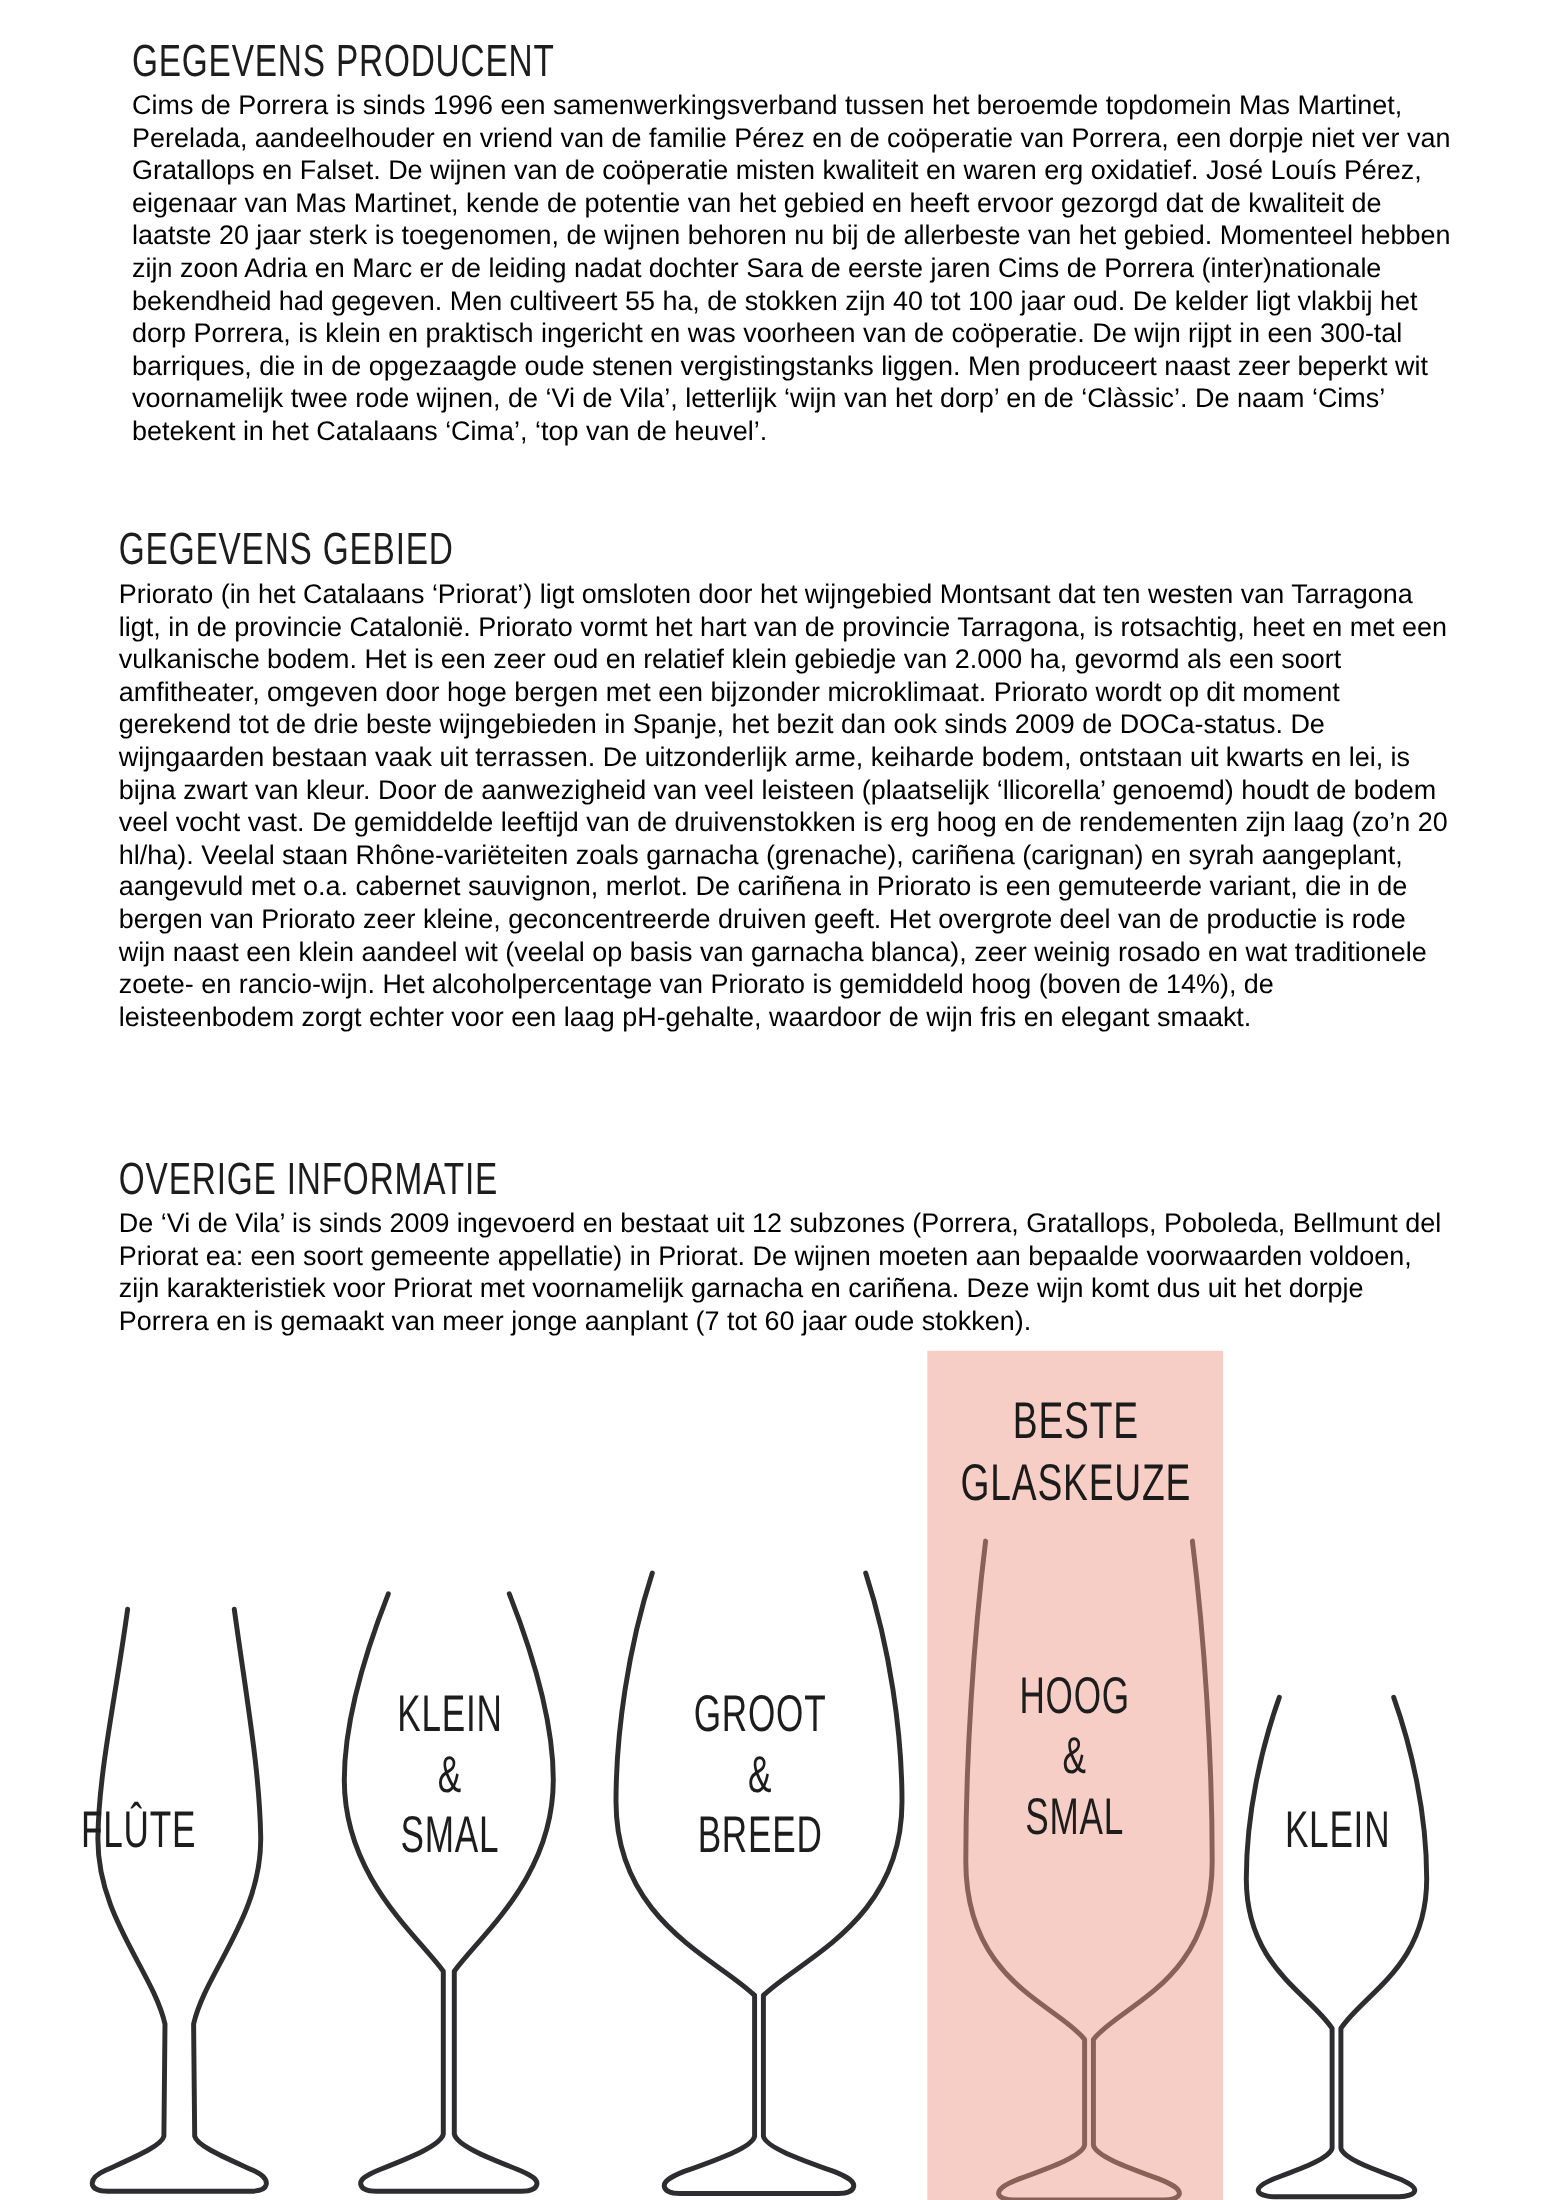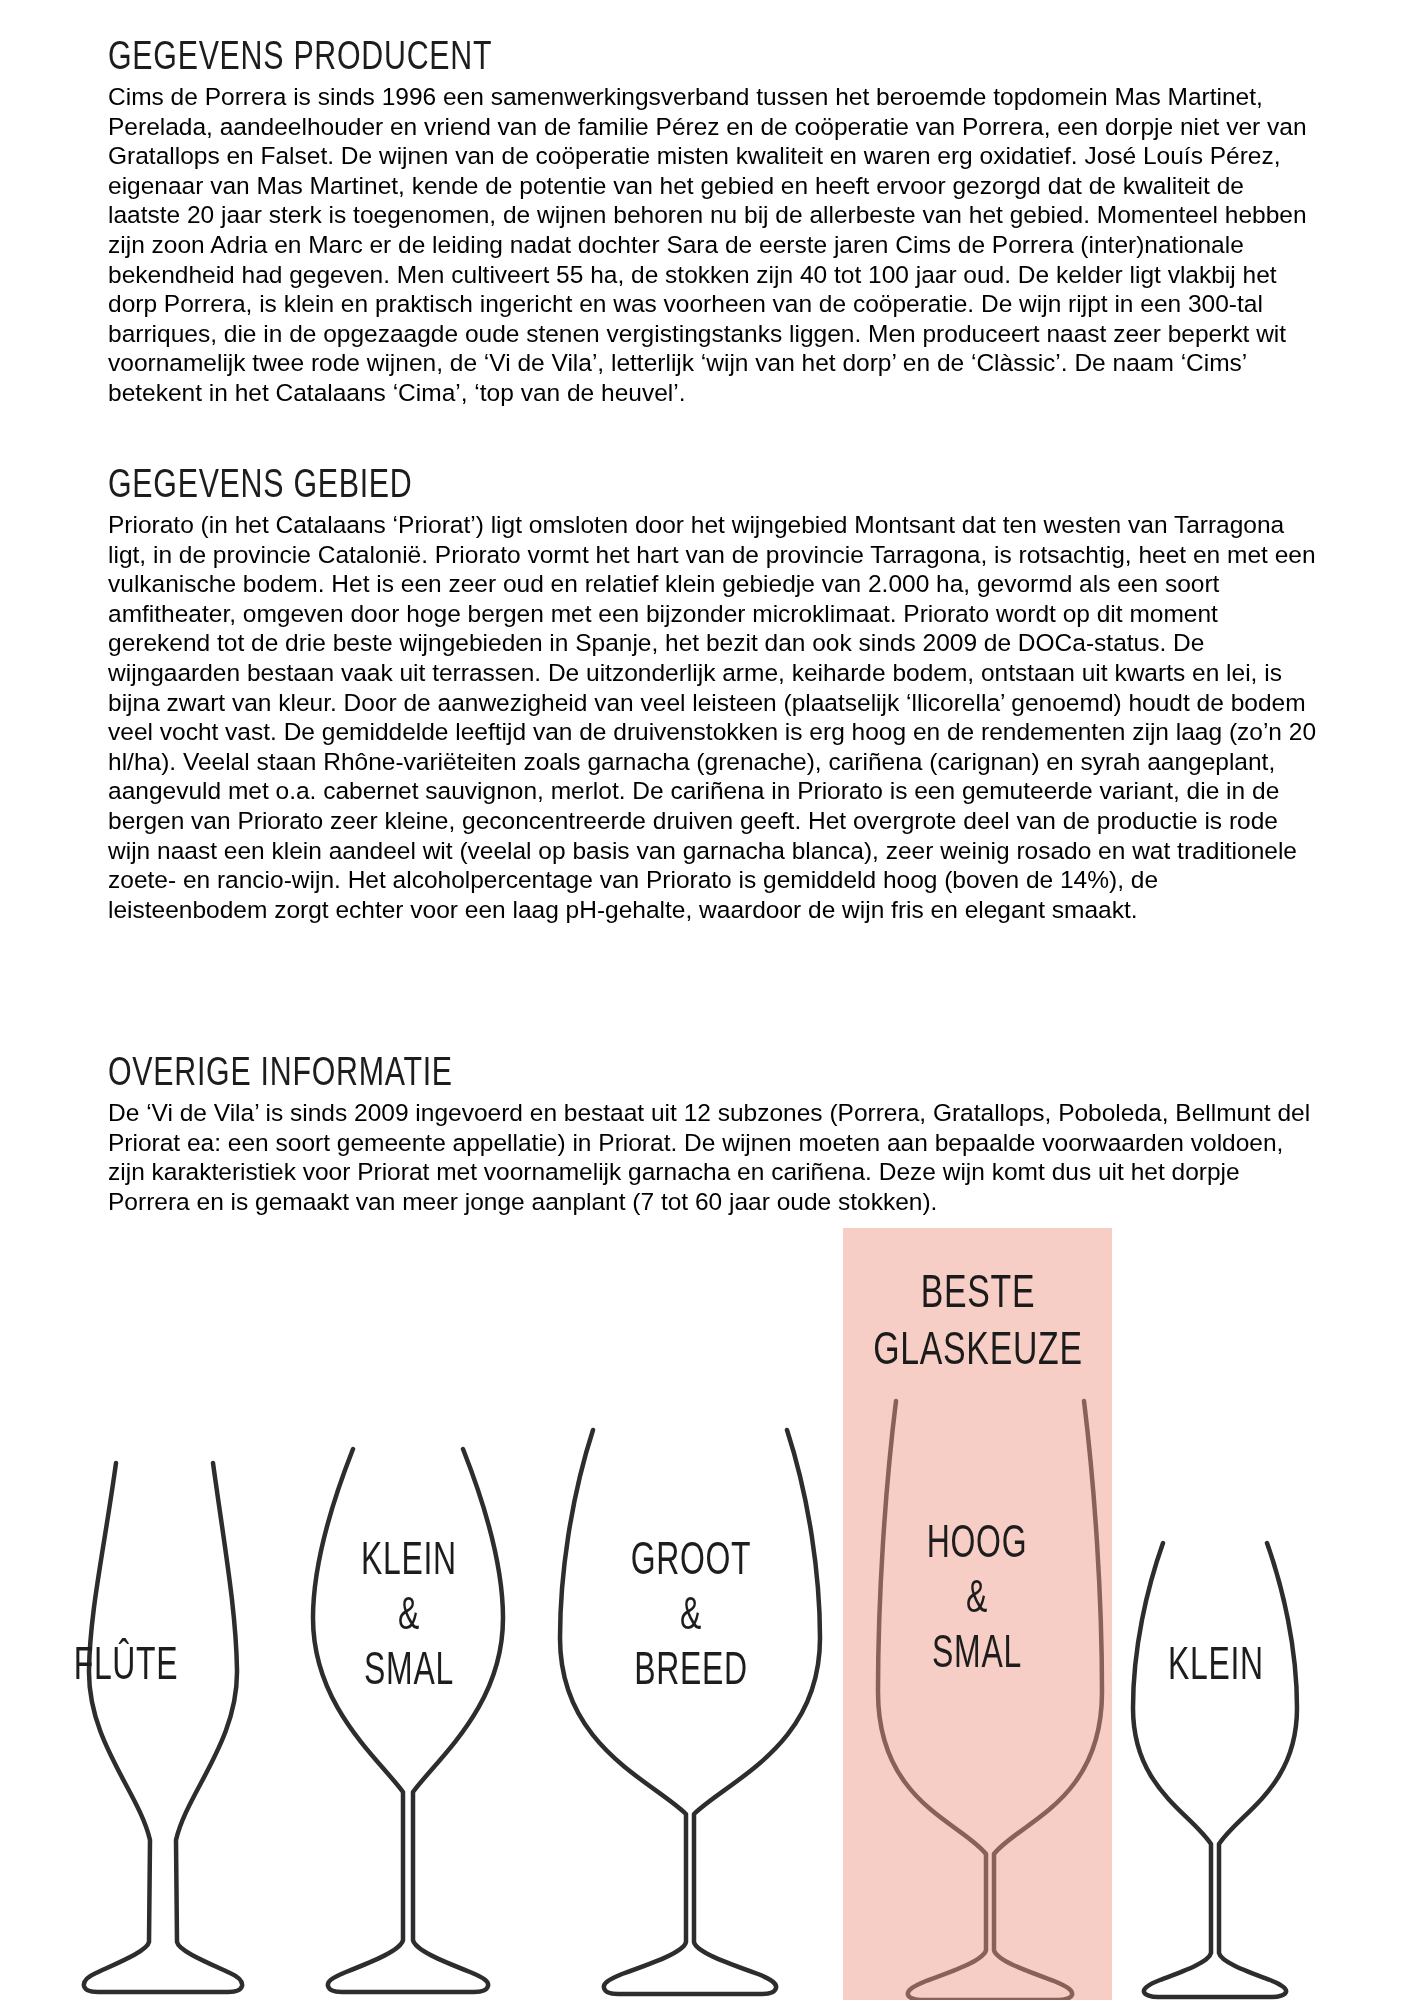--- a/index.html
+++ b/index.html
@@ -67,26 +67,26 @@
     white-space:pre-line;
     transform:translateX(-50%) scaleX(0.72);
     transform-origin:center top;
   }
 </style>
 </head>
 <body>
 
 <div id="page">
 
-  <div class="section" style="top:32px;">
+  <div class="section" style="top:32px;margin-left:12px;">
     <div class="section-heading">GEGEVENS PRODUCENT</div>
     <div class="section-body">Cims de Porrera is sinds 1996 een samenwerkingsverband tussen het beroemde topdomein Mas Martinet, Perelada, aandeelhouder en vriend van de familie Pérez en de coöperatie van Porrera, een dorpje niet ver van Gratallops en Falset. De wijnen van de coöperatie misten kwaliteit en waren erg oxidatief. José Louís Pérez, eigenaar van Mas Martinet, kende de potentie van het gebied en heeft ervoor gezorgd dat de kwaliteit de laatste 20 jaar sterk is toegenomen, de wijnen behoren nu bij de allerbeste van het gebied. Momenteel hebben zijn zoon Adria en Marc er de leiding nadat dochter Sara de eerste jaren Cims de Porrera (inter)nationale bekendheid had gegeven. Men cultiveert 55 ha, de stokken zijn 40 tot 100 jaar oud. De kelder ligt vlakbij het dorp Porrera, is klein en praktisch ingericht en was voorheen van de coöperatie. De wijn rijpt in een 300-tal barriques, die in de opgezaagde oude stenen vergistingstanks liggen. Men produceert naast zeer beperkt wit voornamelijk twee rode wijnen, de ‘Vi de Vila’, letterlijk ‘wijn van het dorp’ en de ‘Clàssic’. De naam ‘Cims’ betekent in het Catalaans ‘Cima’, ‘top van de heuvel’.</div>
   </div>
 
-  <div class="section" style="top:460px;">
+  <div class="section" style="top:476px;">
     <div class="section-heading">GEGEVENS GEBIED</div>
     <div class="section-body">Priorato (in het Catalaans ‘Priorat’) ligt omsloten door het wijngebied Montsant dat ten westen van Tarragona ligt, in de provincie Catalonië. Priorato vormt het hart van de provincie Tarragona, is rotsachtig, heet en met een vulkanische bodem. Het is een zeer oud en relatief klein gebiedje van 2.000 ha, gevormd als een soort amfitheater, omgeven door hoge bergen met een bijzonder microklimaat. Priorato wordt op dit moment gerekend tot de drie beste wijngebieden in Spanje, het bezit dan ook sinds 2009 de DOCa-status. De wijngaarden bestaan vaak uit terrassen. De uitzonderlijk arme, keiharde bodem, ontstaan uit kwarts en lei, is bijna zwart van kleur. Door de aanwezigheid van veel leisteen (plaatselijk ‘llicorella’ genoemd) houdt de bodem veel vocht vast. De gemiddelde leeftijd van de druivenstokken is erg hoog en de rendementen zijn laag (zo’n 20 hl/ha). Veelal staan Rhône-variëteiten zoals garnacha (grenache), cariñena (carignan) en syrah aangeplant, aangevuld met o.a. cabernet sauvignon, merlot. De cariñena in Priorato is een gemuteerde variant, die in de bergen van Priorato zeer kleine, geconcentreerde druiven geeft. Het overgrote deel van de productie is rode wijn naast een klein aandeel wit (veelal op basis van garnacha blanca), zeer weinig rosado en wat traditionele zoete- en rancio-wijn. Het alcoholpercentage van Priorato is gemiddeld hoog (boven de 14%), de leisteenbodem zorgt echter voor een laag pH-gehalte, waardoor de wijn fris en elegant smaakt.</div>
   </div>
 
   <div class="section" style="top:1036px;margin-top:12px;">
     <div class="section-heading">OVERIGE INFORMATIE</div>
     <div class="section-body">De ‘Vi de Vila’ is sinds 2009 ingevoerd en bestaat uit 12 subzones (Porrera, Gratallops, Poboleda, Bellmunt del Priorat ea: een soort gemeente appellatie) in Priorat. De wijnen moeten aan bepaalde voorwaarden voldoen, zijn karakteristiek voor Priorat met voornamelijk garnacha en cariñena. Deze wijn komt dus uit het dorpje Porrera en is gemaakt van meer jonge aanplant (7 tot 60 jaar oude stokken).</div>
   </div>
 
   <div id="diagram">

